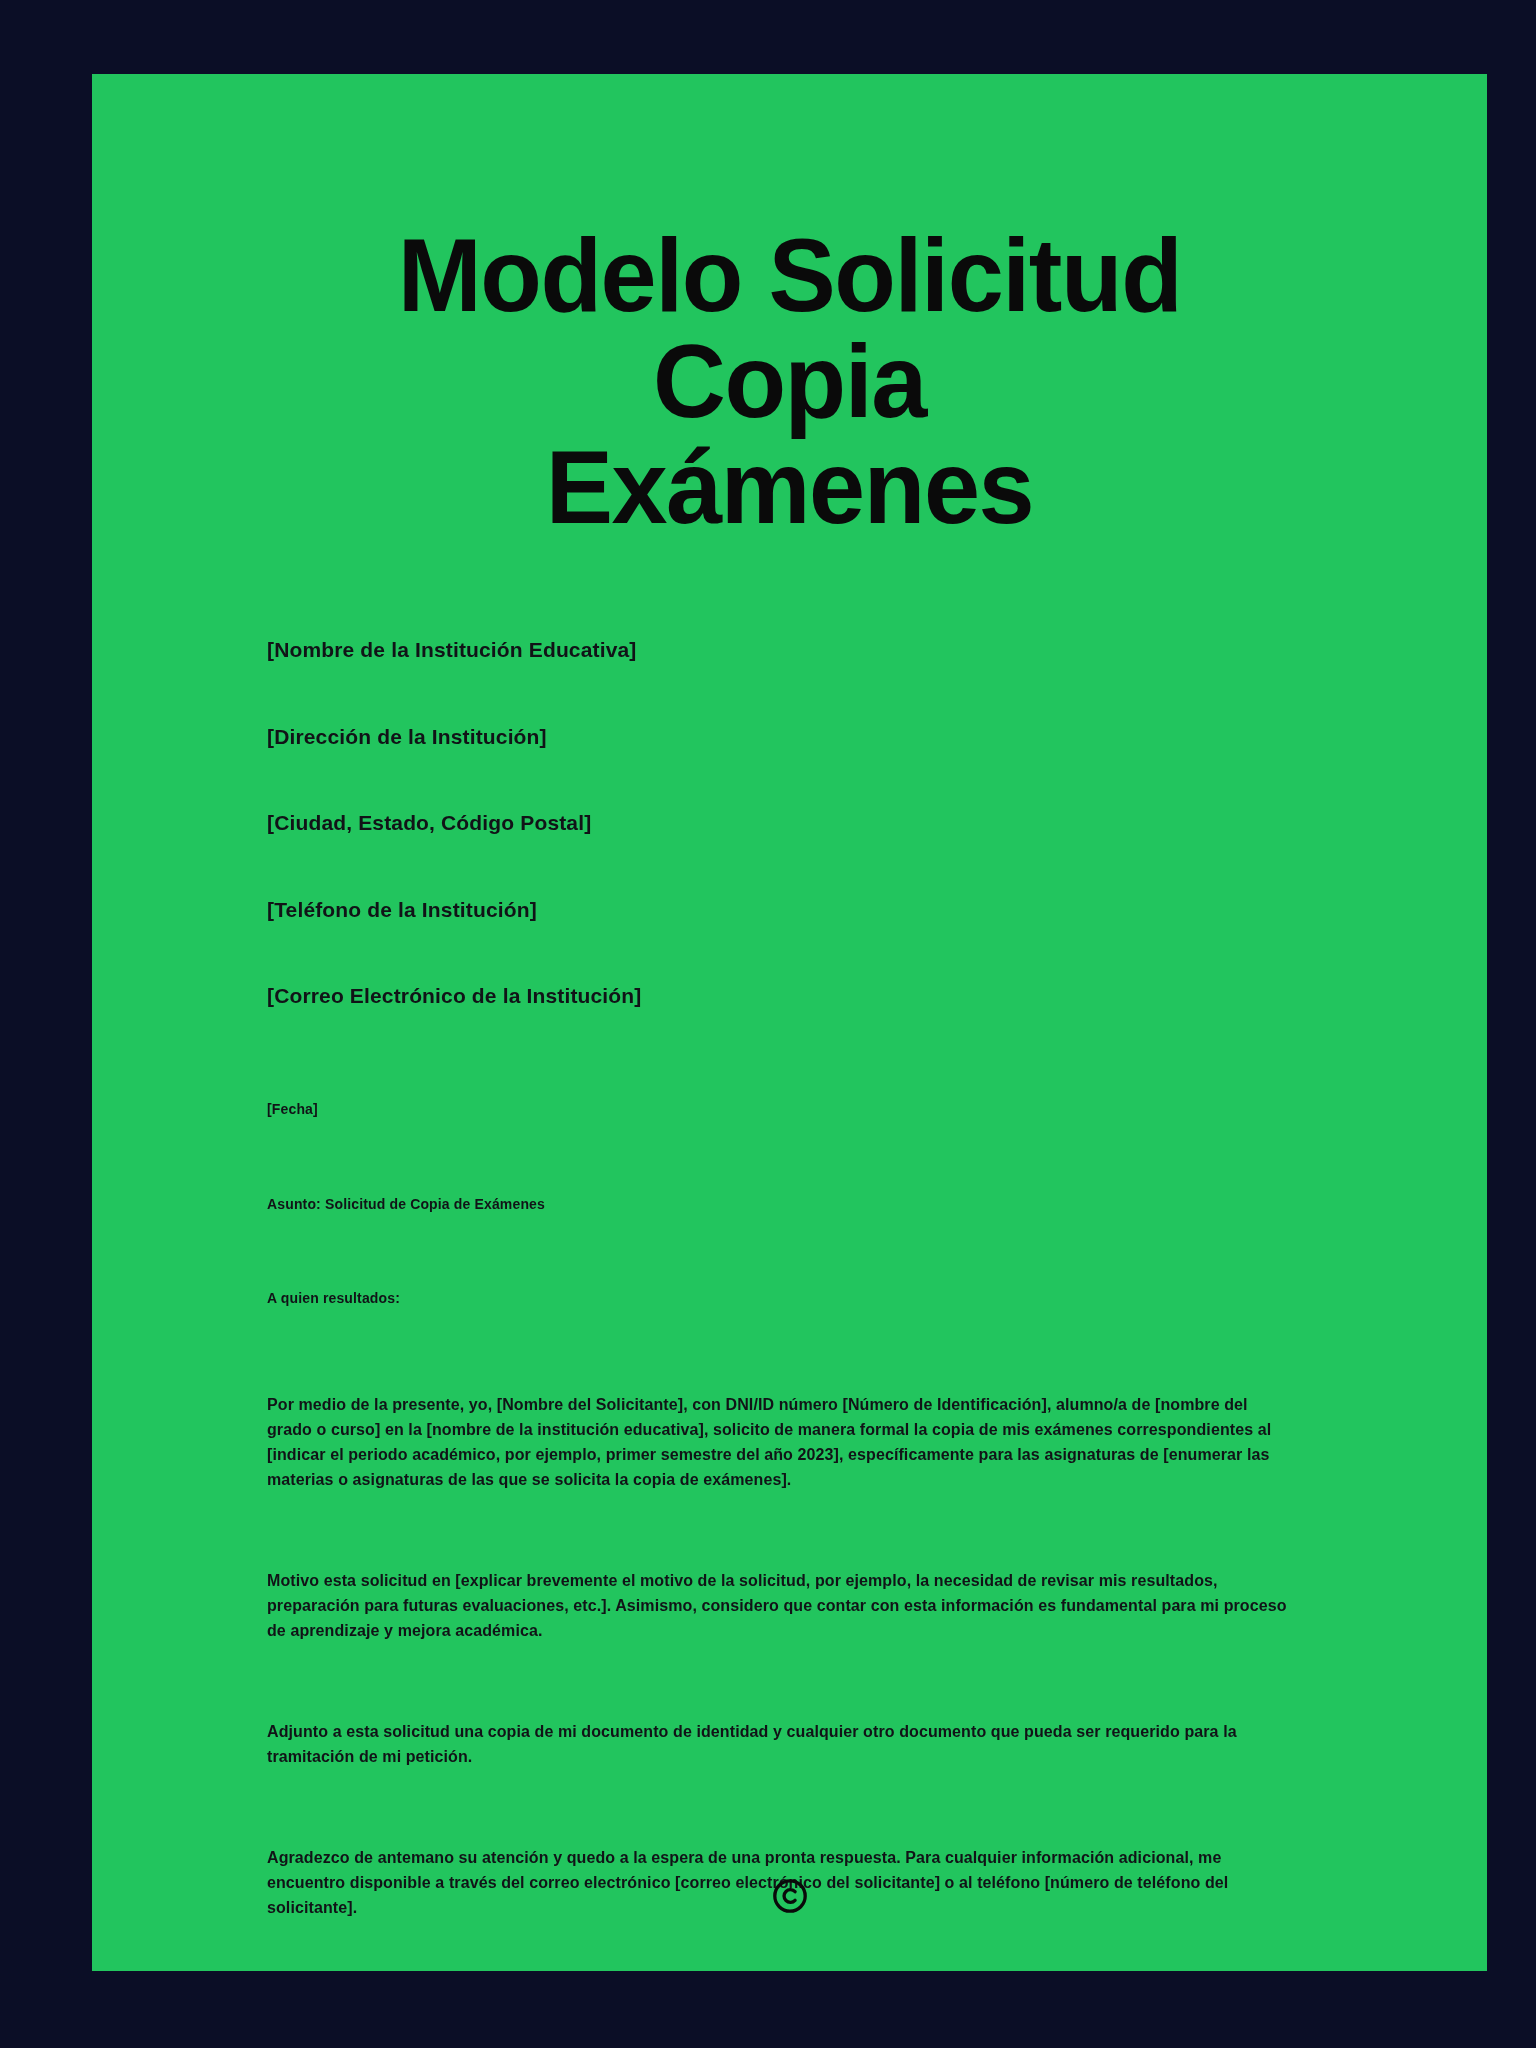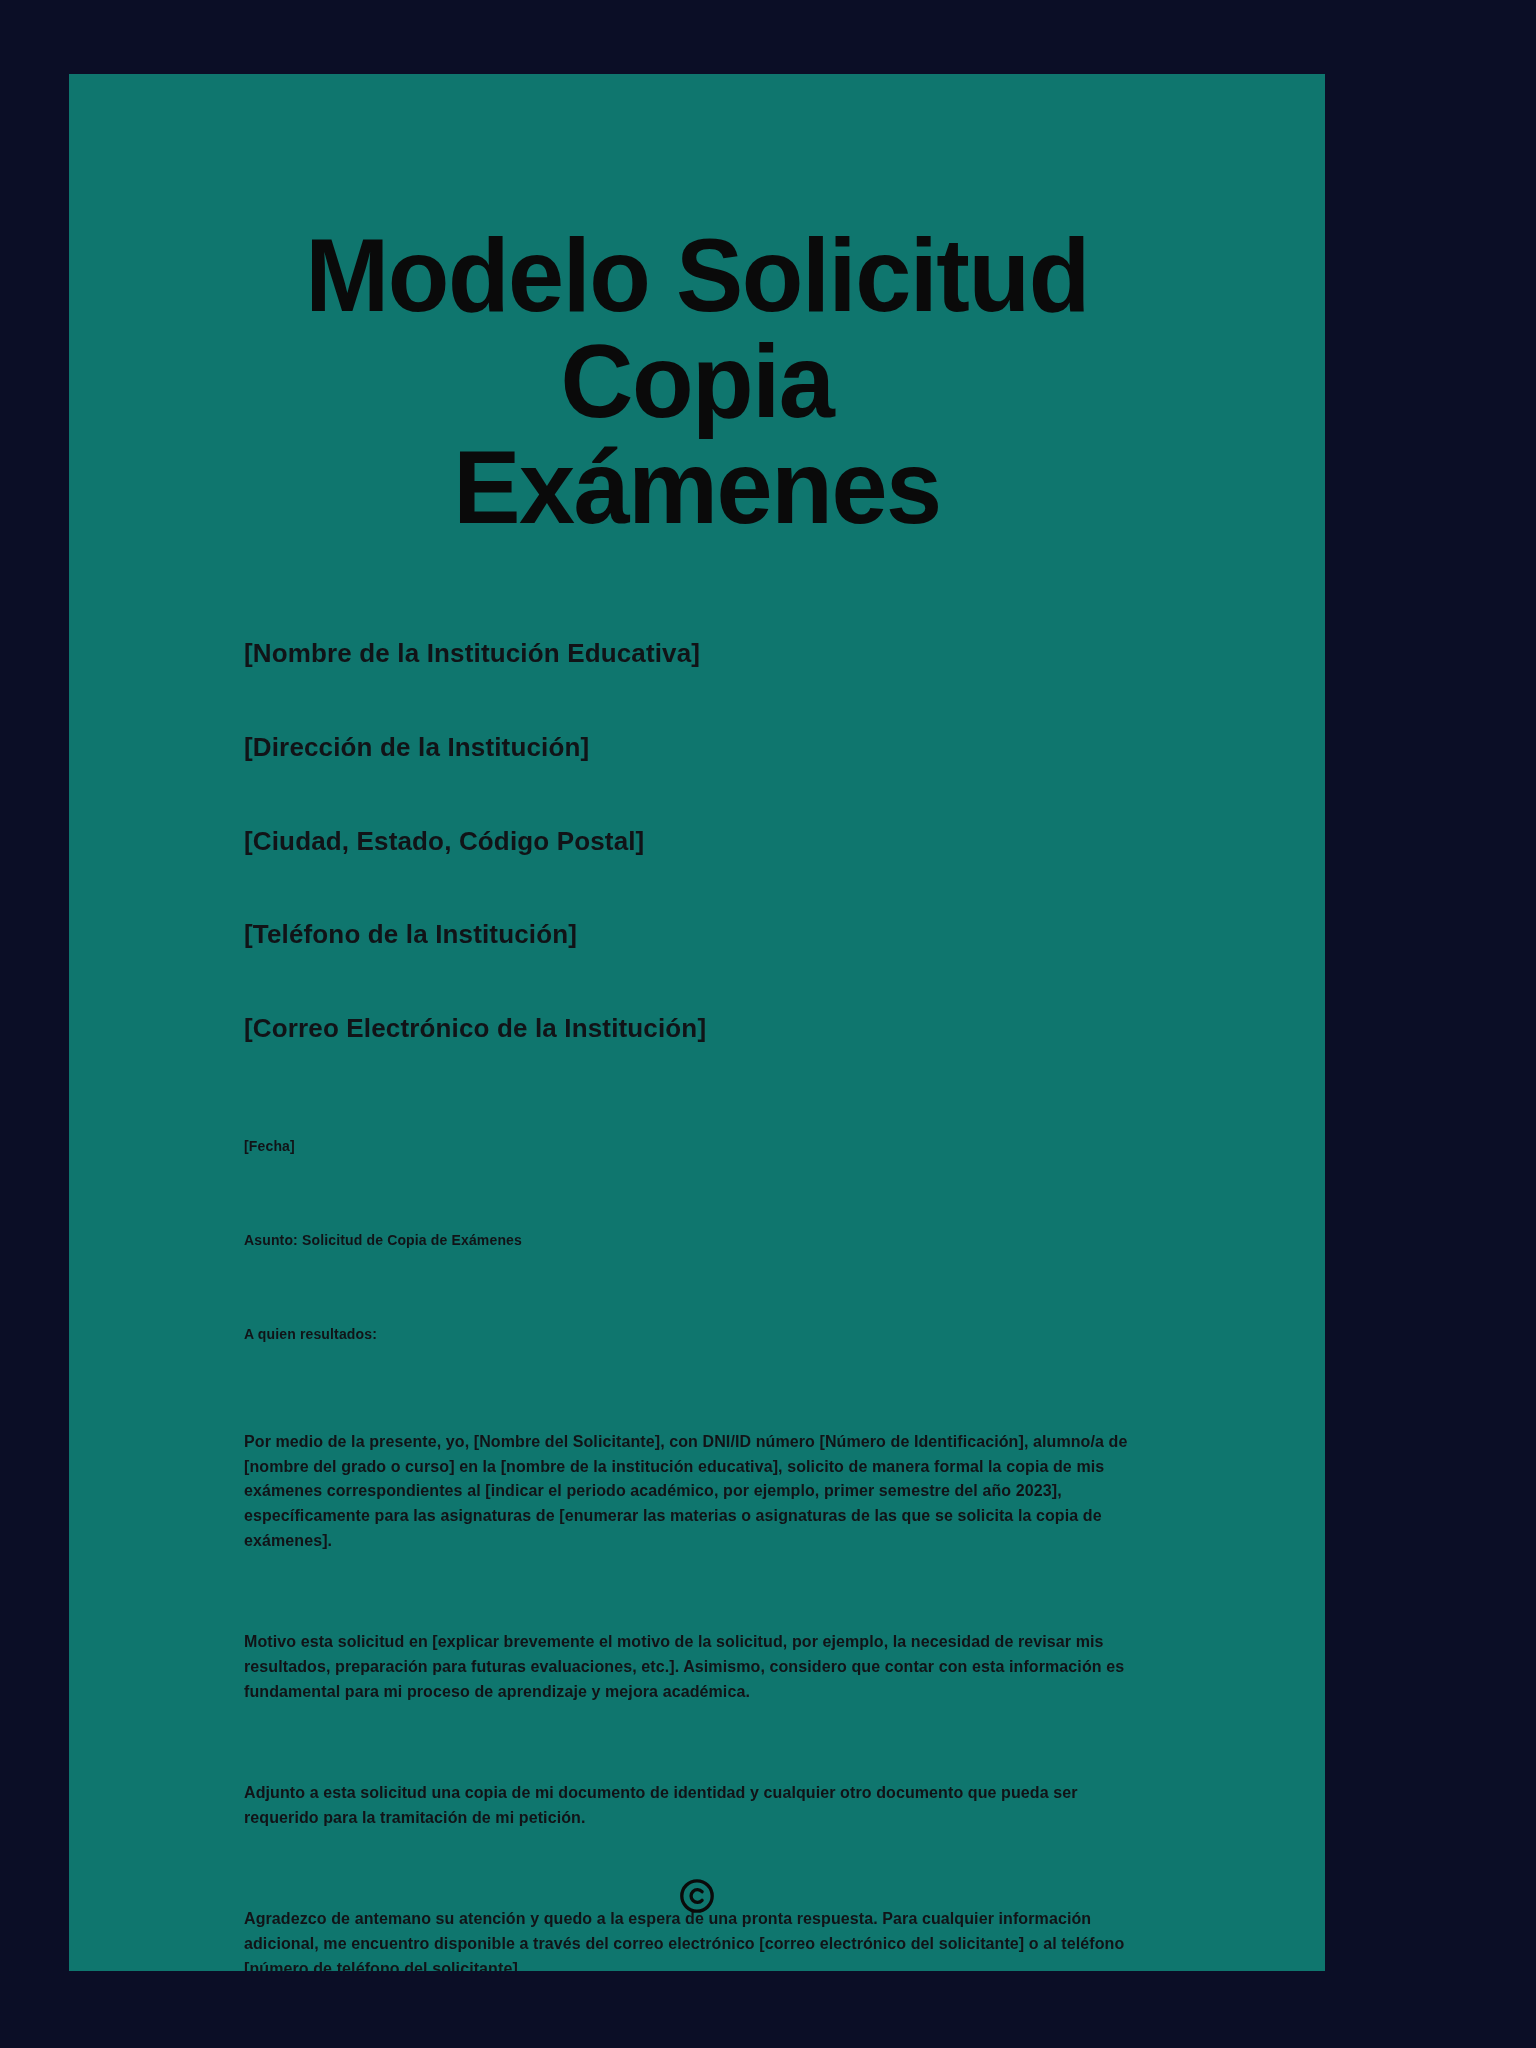--- a/index.html
+++ b/index.html
@@ -11,25 +11,25 @@
   body {
     width: 1536px;
     height: 2048px;
     background: #0b0e26;
     font-family: "Liberation Sans", sans-serif;
     -webkit-font-smoothing: antialiased;
   }
 
   .page-frame {
     position: absolute;
-    left: 69px;
+    left: 92px;
     top: 74px;
-    width: 1256px;
+    width: 1395px;
     height: 1897px;
-    background: #0f766e;
+    background: #22c55e;
     overflow: hidden;
   }
 
   .doc-inner {
     padding: 0 175px 0 175px;
   }
 
   
   .doc-title {
     margin: 0;
@@ -45,21 +45,21 @@
     transform-origin: center top;
   }
 
   
   .header-block {
     margin-top: 95px;
   }
   .header-line {
     color: #111317;
     font-weight: 700;
-    font-size: 26px;
+    font-size: 21px;
     line-height: 1.45;
     letter-spacing: 0.15px;
     margin-bottom: 56px;
   }
   .header-line:last-child { margin-bottom: 12px; }
 
   .meta-line {
     color: #111317;
     font-weight: 700;
     font-size: 14px;

